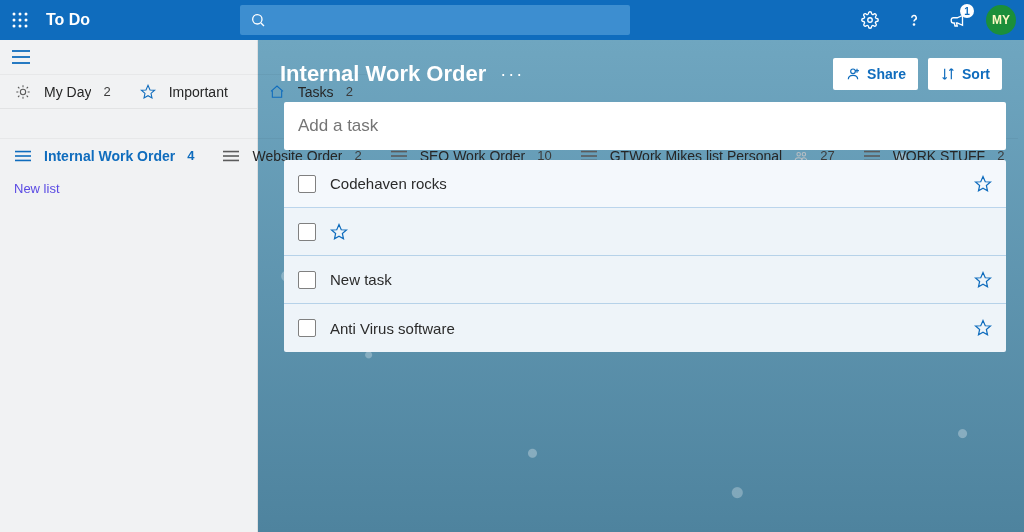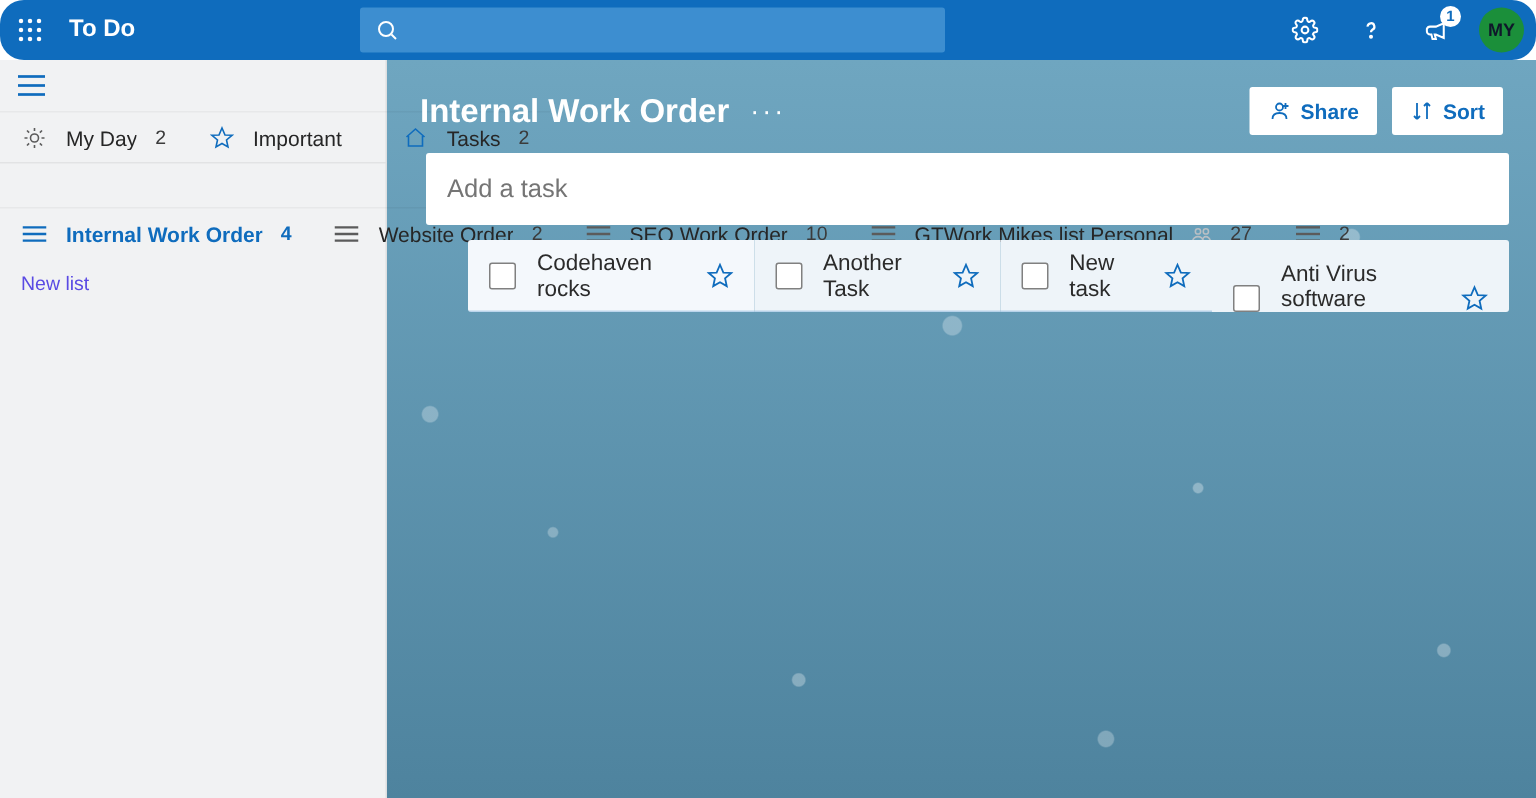--- a/index.html
+++ b/index.html
@@ -6,21 +6,20 @@
   html, body { width: 1024px; height: 532px; overflow: hidden; }
   body { display: flex; flex-direction: column; }
 
   
   .header {
     height: 40px;
     background: #0f6cbd;
     display: flex;
     align-items: center;
     color: #fff;
-    border-radius: 16px;
   }
   .waffle {
     width: 40px; height: 40px; display: flex; align-items: center; justify-content: center;
     cursor: pointer;
   }
   .waffle svg { fill: #fff; }
   .app-title { font-size: 16px; font-weight: 600; padding-left: 6px; flex: 0 0 auto; }
   .header-spacer-left { width: 240px; display: flex; align-items: center; }
   .search-wrap { flex: 0 0 auto; margin-left: 0px; }
   .search-box {
@@ -40,21 +39,21 @@
   }
   .hicon svg { stroke: #fff; fill: none; }
   .badge {
     position: absolute; top: 4px; right: 4px; background: #fff; color: #0f6cbd;
     font-size: 10px; font-weight: 600; min-width: 14px; height: 14px;
     border-radius: 7px; display: flex; align-items: center; justify-content: center;
     padding: 0 3px;
   }
   .avatar {
     width: 30px; height: 30px; border-radius: 50%;
-    background: #1b8f3a; color: #0f172a; font-size: 12px; font-weight: 600;
+    background: #1b8f3a; color: #fef9c3; font-size: 12px; font-weight: 600;
     display: flex; align-items: center; justify-content: center;
     margin-left: 4px;
   }
 
   
   .body {
     flex: 1; display: flex; min-height: 0;
     background:
       radial-gradient(circle at 12% 22%, rgba(255,255,255,.35) 0 3px, transparent 4px),
       radial-gradient(circle at 28% 48%, rgba(255,255,255,.28) 0 5px, transparent 6px),
@@ -123,29 +122,29 @@
   .tasks-area { padding: 6px 18px 18px 26px; display: flex; flex-direction: column; gap: 10px; }
   .add-task {
     background: #fff; border-radius: 2px; height: 48px;
     display: flex; align-items: center; padding: 0 14px;
     font-size: 17px; color: #404040;
   }
   .add-task input {
     border: none; outline: none; width: 100%; font-size: 17px; color: #404040;
     background: transparent;
   }
-  .task-list { display: flex; flex-direction: row; border-radius: 2px; overflow: hidden; margin-left: 28px; }
+  .task-list { display: flex; flex-direction: column; border-radius: 2px; overflow: hidden; }
   .task-row {
     background: #eef4f9; height: 48px;
     display: flex; align-items: center; padding: 0 14px; gap: 14px;
     border-bottom: 1px solid rgba(15,108,189,.25);
     font-size: 15px; color: #2b2b2b; cursor: pointer;
   }
   .task-row:first-child { background: #f4f8fc; }
-  .task-row:last-child { border-bottom: none; align-items: flex-end; }
+  .task-row:last-child { border-bottom: none; }
   .chk {
     width: 18px; height: 18px; border: 1.5px solid #808080; border-radius: 2px;
     background: #fff;
   }
   .task-title { flex: 1; }
   .star { color: #0f6cbd; cursor: pointer; }
   .star svg { stroke: #0f6cbd; fill: none; }
 
   
   svg { display: block; }
@@ -309,20 +308,21 @@
         <span class="count">27</span>
       </div>
       <div class="side-item">
         <span class="icon">
           <svg width="16" height="12" viewBox="0 0 18 12" stroke="#5b5b5b" stroke-width="1.8">
               <line x1="0" y1="1" x2="18" y2="1"></line>
               <line x1="0" y1="6" x2="18" y2="6"></line>
               <line x1="0" y1="11" x2="18" y2="11"></line>
             </svg>
         </span>
+        <span class="label">WORK STUFF</span>
         <span class="count">2</span>
       </div>
     </div>
 
     <div class="new-list">
       <span>New list</span>
     </div>
     <div class="sidebar-below"></div>
   </div>
 
@@ -360,21 +360,20 @@
           <span class="chk"></span>
           <span class="task-title">Codehaven rocks</span>
           <span class="star">
             <svg width="18" height="18" viewBox="0 0 24 24" stroke-width="1.6">
                 <polygon points="12 2 15 9 22 9.3 16.5 14 18 21 12 17.5 6 21 7.5 14 2 9.3 9 9"></polygon>
               </svg>
           </span>
         </div>
         <div class="task-row">
           <span class="chk"></span>
-          <span class="task-title">Another Task</span>
           <span class="star">
             <svg width="18" height="18" viewBox="0 0 24 24" stroke-width="1.6">
                 <polygon points="12 2 15 9 22 9.3 16.5 14 18 21 12 17.5 6 21 7.5 14 2 9.3 9 9"></polygon>
               </svg>
           </span>
         </div>
         <div class="task-row">
           <span class="chk"></span>
           <span class="task-title">New task</span>
           <span class="star">

